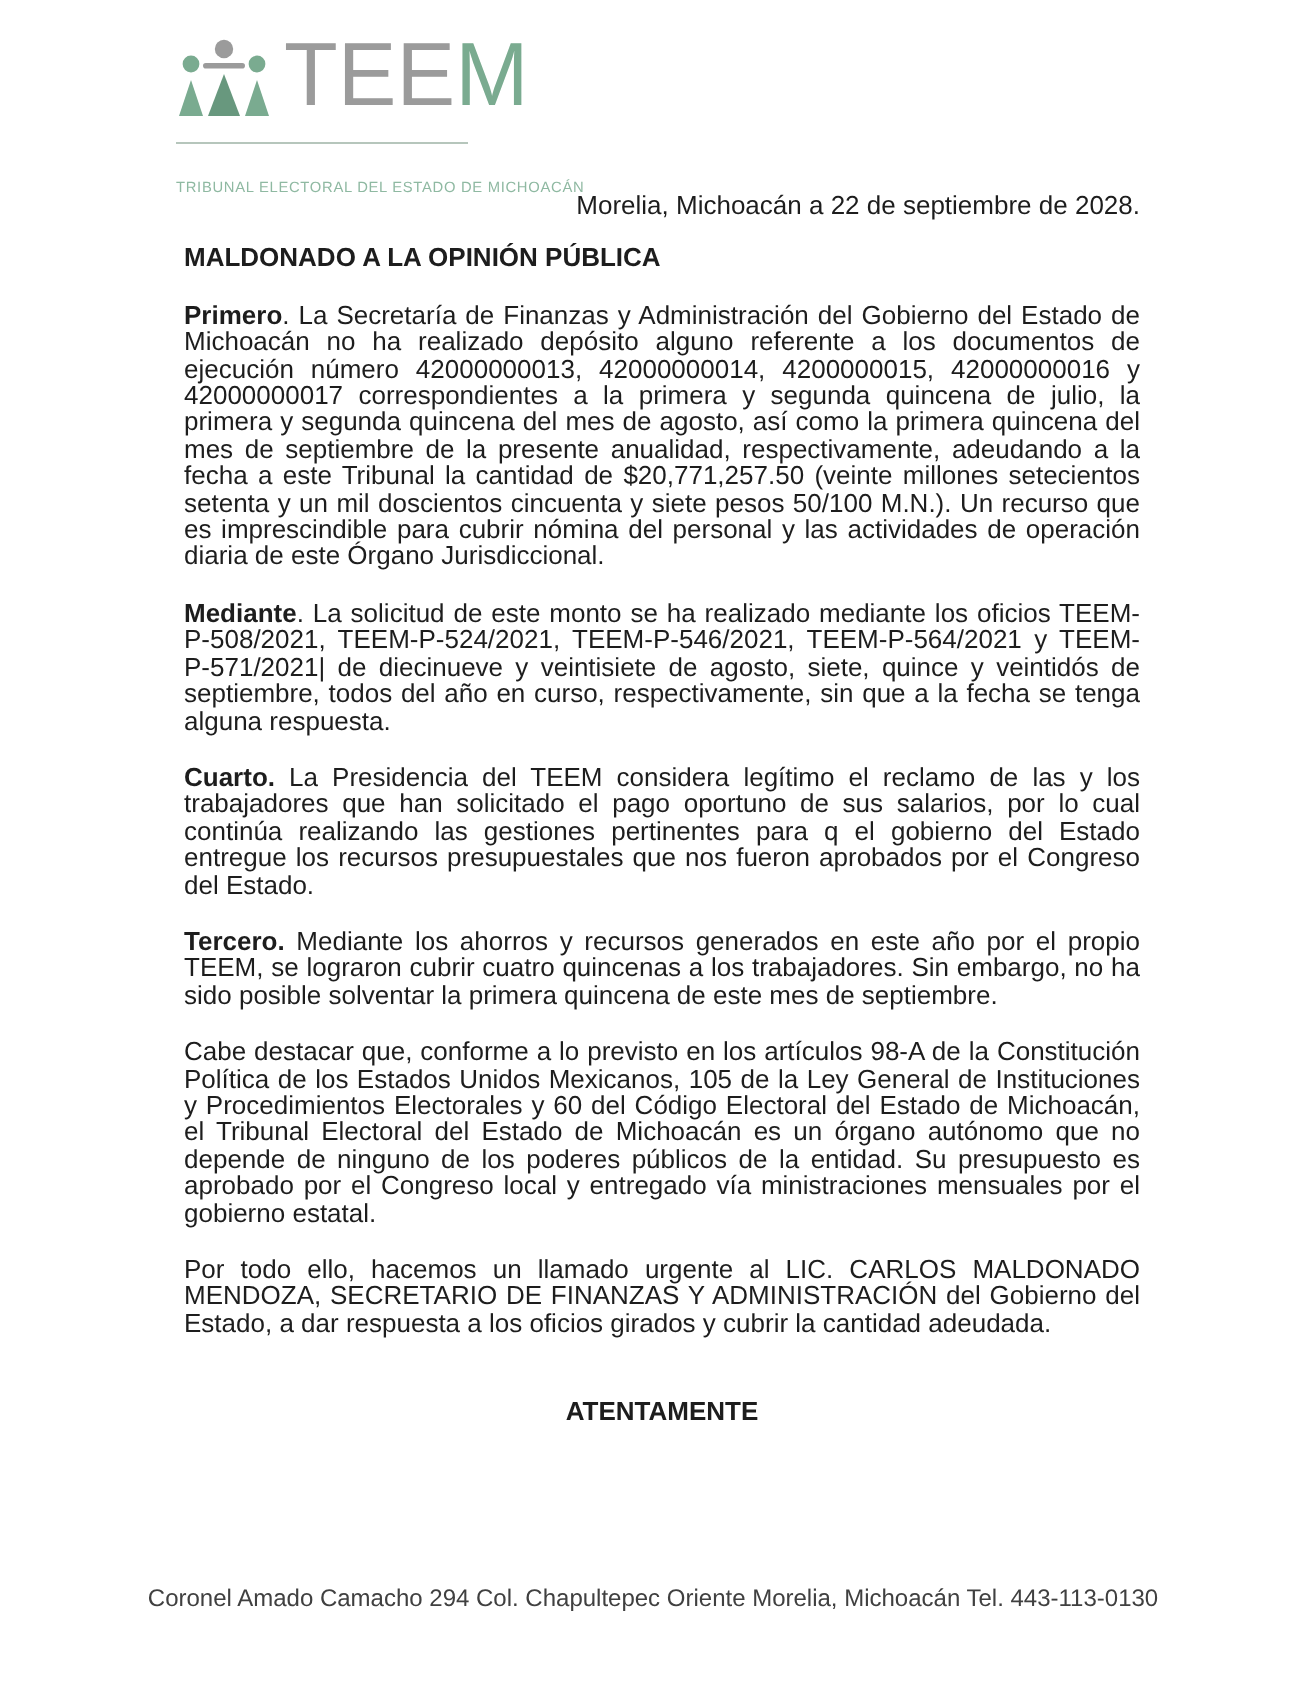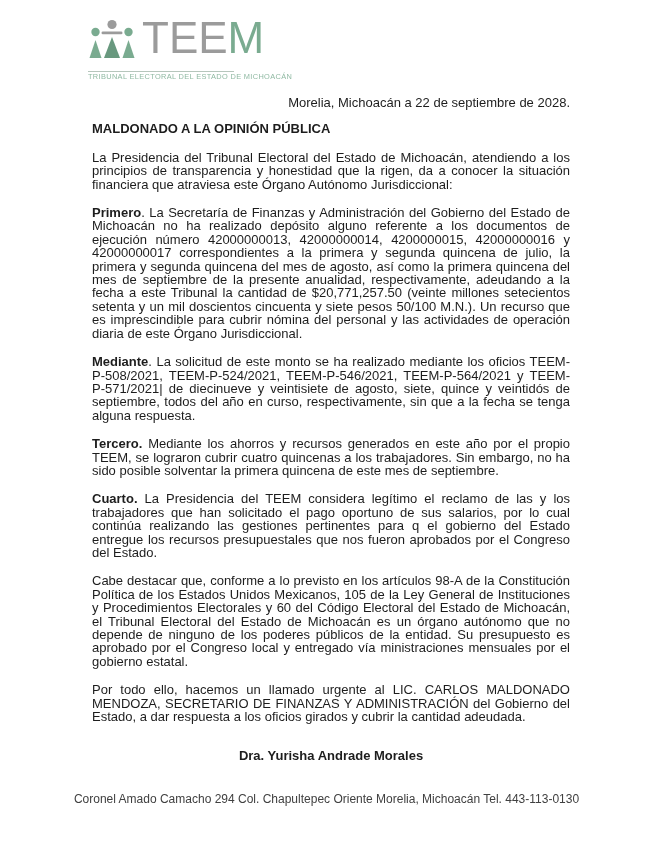--- a/index.html
+++ b/index.html
@@ -7,21 +7,21 @@
   .page{position:relative;width:653px;height:847px;background:#fff;overflow:hidden;}
 
   
   .logo{position:absolute;left:88px;top:18px;width:170px;}
   .logo-row{display:flex;align-items:flex-start;gap:6px;}
   .logo-icon{width:48px;height:46px;flex:0 0 auto;}
   .logo-acronym{font-size:44px;line-height:40px;font-weight:400;letter-spacing:0px;
     color:var(--logo-gray,#8f8f8f);transform:scaleY(1.02);}
   .logo-acronym .green{color:var(--logo-green,#7aab90);}
   .logo-rule{margin-top:7px;width:146px;border-top:1px solid #b6c6bc;}
-  .logo-subtitle{margin-top:0;font-size:7.4px;letter-spacing:.35px;white-space:nowrap;
+  .logo-subtitle{margin-top:17px;font-size:7.4px;letter-spacing:.35px;white-space:nowrap;
     color:var(--logo-subtle,#8fb9a2);font-weight:400;}
 
   
   .content{position:absolute;left:92px;top:96px;width:478px;font-size:13px;line-height:13.4px;}
   .date-line{text-align:right;margin:0 0 13px 0;}
   .doc-title{font-weight:bold;margin:0 0 15px 0;}
   .para{margin:0 0 15px 0;text-align:justify;}
   .para strong{font-weight:bold;}
   .closing{margin-top:31px;text-align:center;font-weight:bold;}
   .sig-block{margin-top:26px;text-align:center;font-weight:bold;}
@@ -55,30 +55,29 @@
     </div>
     <div class="logo-rule"></div>
     <div class="logo-subtitle">TRIBUNAL ELECTORAL DEL ESTADO DE MICHOACÁN</div>
   </div>
 
   <div class="content">
     <p class="date-line">Morelia, Michoacán a 22 de septiembre de 2028.</p>
     <p class="doc-title">MALDONADO A LA OPINIÓN PÚBLICA</p>
 
     <div id="paragraphs">
-        <p class="para">La Presidencia del Tribunal Electoral del Estado de Michoacán, atendiendo a los principios de transparencia y honestidad que la rigen, da a conocer la situación financiera que atraviesa este Órgano Autónomo Jurisdiccional:</p>
         <p class="para"><strong>Primero</strong>. La Secretaría de Finanzas y Administración del Gobierno del Estado de Michoacán no ha realizado depósito alguno referente a los documentos de ejecución número 42000000013, 42000000014, 4200000015, 42000000016 y 42000000017 correspondientes a la primera y segunda quincena de julio, la primera y segunda quincena del mes de agosto, así como la primera quincena del mes de septiembre de la presente anualidad, respectivamente, adeudando a la fecha a este Tribunal la cantidad de $20,771,257.50 (veinte millones setecientos setenta y un mil doscientos cincuenta y siete pesos 50/100 M.N.). Un recurso que es imprescindible para cubrir nómina del personal y las actividades de operación diaria de este Órgano Jurisdiccional.</p>
         <p class="para"><strong>Mediante</strong>. La solicitud de este monto se ha realizado mediante los oficios TEEM-P-508/2021, TEEM-P-524/2021, TEEM-P-546/2021, TEEM-P-564/2021 y TEEM-P-571/2021| de diecinueve y veintisiete de agosto, siete, quince y veintidós de septiembre, todos del año en curso, respectivamente, sin que a la fecha se tenga alguna respuesta.</p>
+        <p class="para"><strong>Cuarto.</strong> La Presidencia del TEEM considera legítimo el reclamo de las y los trabajadores que han solicitado el pago oportuno de sus salarios, por lo cual continúa realizando las gestiones pertinentes para q el gobierno del Estado entregue los recursos presupuestales que nos fueron aprobados por el Congreso del Estado.</p>
         <p class="para"><strong>Tercero.</strong> Mediante los ahorros y recursos generados en este año por el propio TEEM, se lograron cubrir cuatro quincenas a los trabajadores. Sin embargo, no ha sido posible solventar la primera quincena de este mes de septiembre.</p>
-        <p class="para"><strong>Cuarto.</strong> La Presidencia del TEEM considera legítimo el reclamo de las y los trabajadores que han solicitado el pago oportuno de sus salarios, por lo cual continúa realizando las gestiones pertinentes para q el gobierno del Estado entregue los recursos presupuestales que nos fueron aprobados por el Congreso del Estado.</p>
         <p class="para">Cabe destacar que, conforme a lo previsto en los artículos 98-A de la Constitución Política de los Estados Unidos Mexicanos, 105 de la Ley General de Instituciones y Procedimientos Electorales y 60 del Código Electoral del Estado de Michoacán, el Tribunal Electoral del Estado de Michoacán es un órgano autónomo que no depende de ninguno de los poderes públicos de la entidad. Su presupuesto es aprobado por el Congreso local y entregado vía ministraciones mensuales por el gobierno estatal.</p>
         <p class="para">Por todo ello, hacemos un llamado urgente al LIC. CARLOS MALDONADO MENDOZA, SECRETARIO DE FINANZAS Y ADMINISTRACIÓN del Gobierno del Estado, a dar respuesta a los oficios girados y cubrir la cantidad adeudada.</p>
       </div>
 
+    <p class="closing">ATENTAMENTE</p>
 
     <div class="sig-block">
-      <p class="sig-name">Dra. Yurisha Andrade Morales</p>
     </div>
   </div>
 
   <div class="footer">Coronel Amado Camacho 294 Col. Chapultepec Oriente Morelia, Michoacán Tel. 443-113-0130</div>
 
 </div>
 
 </body></html>

